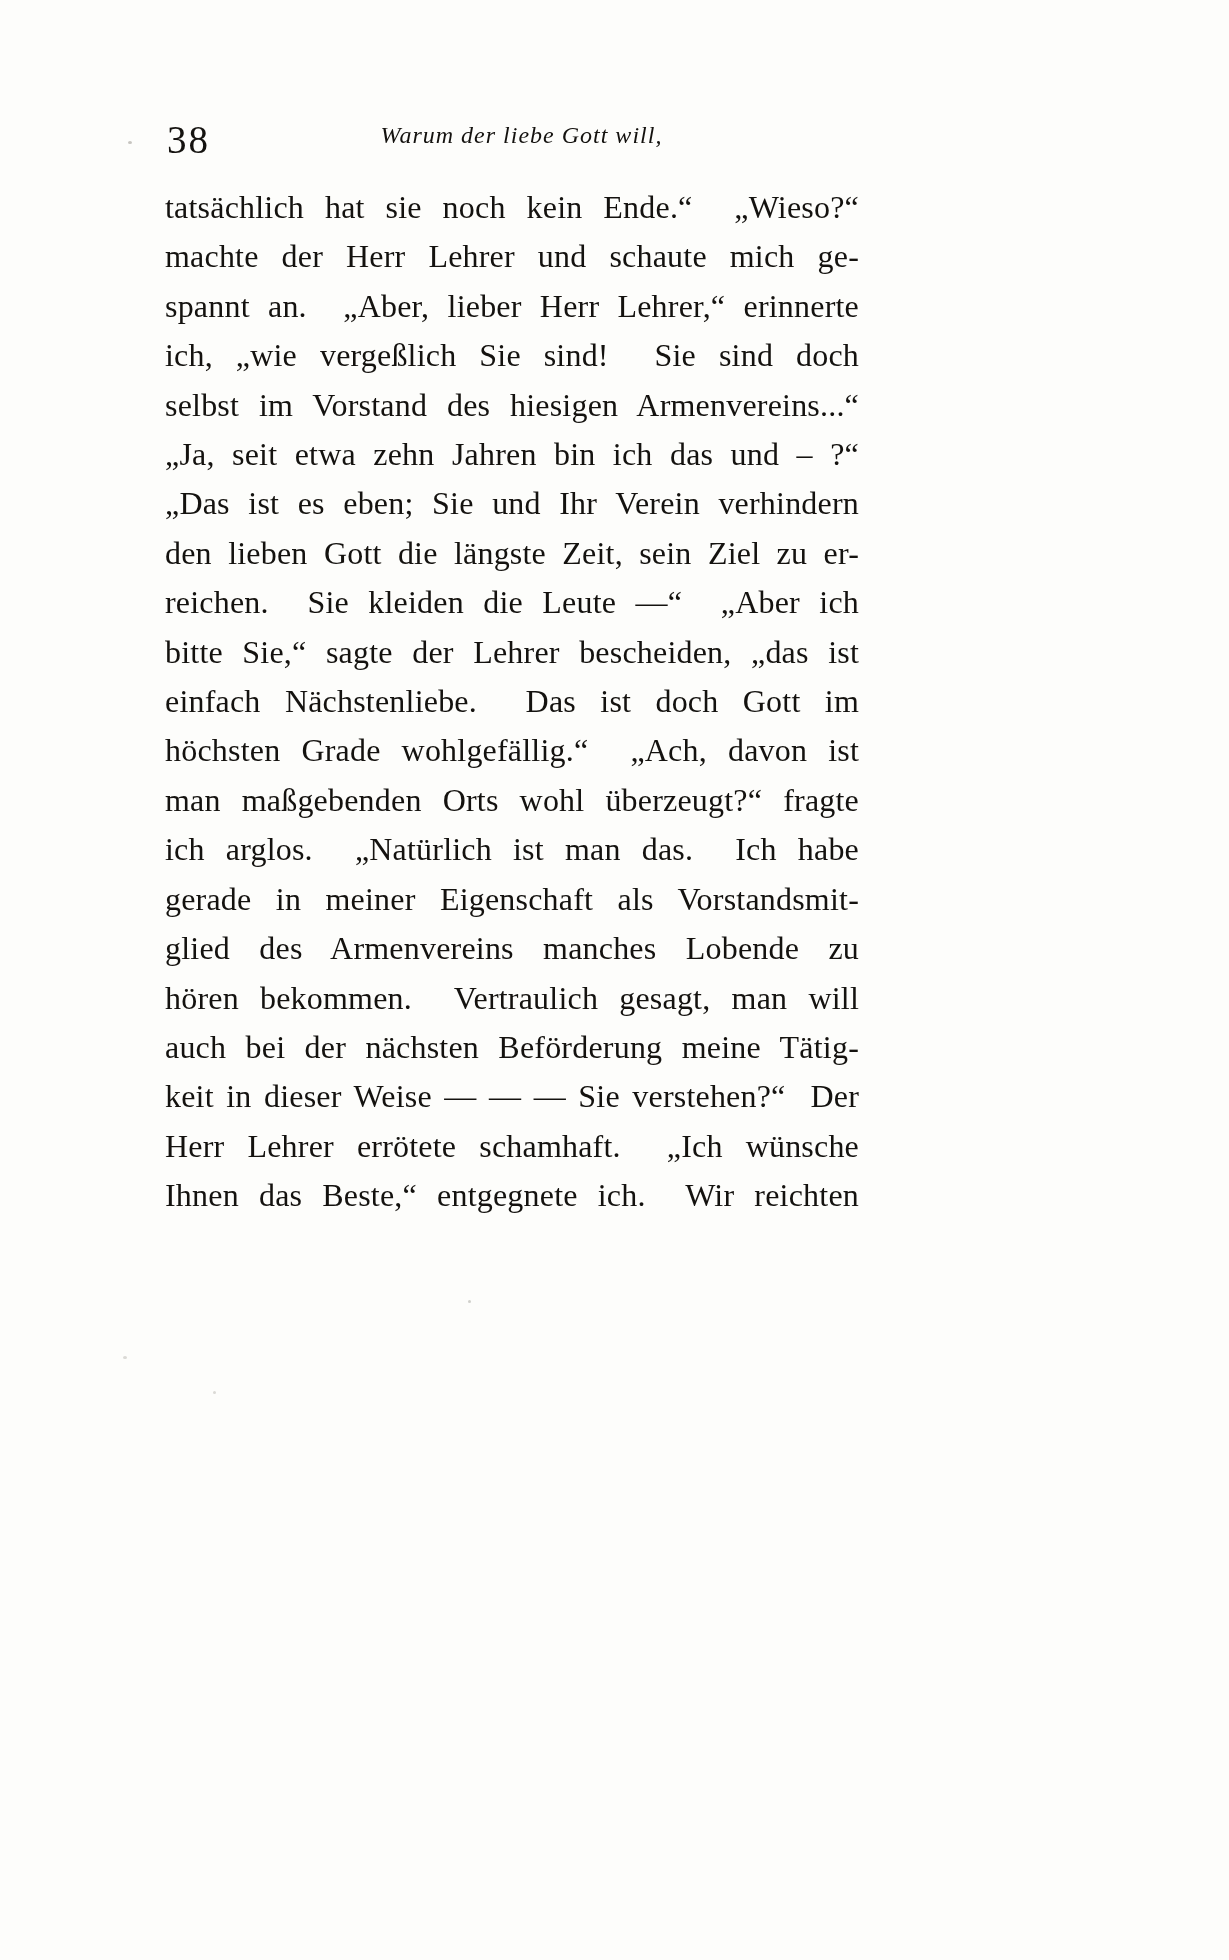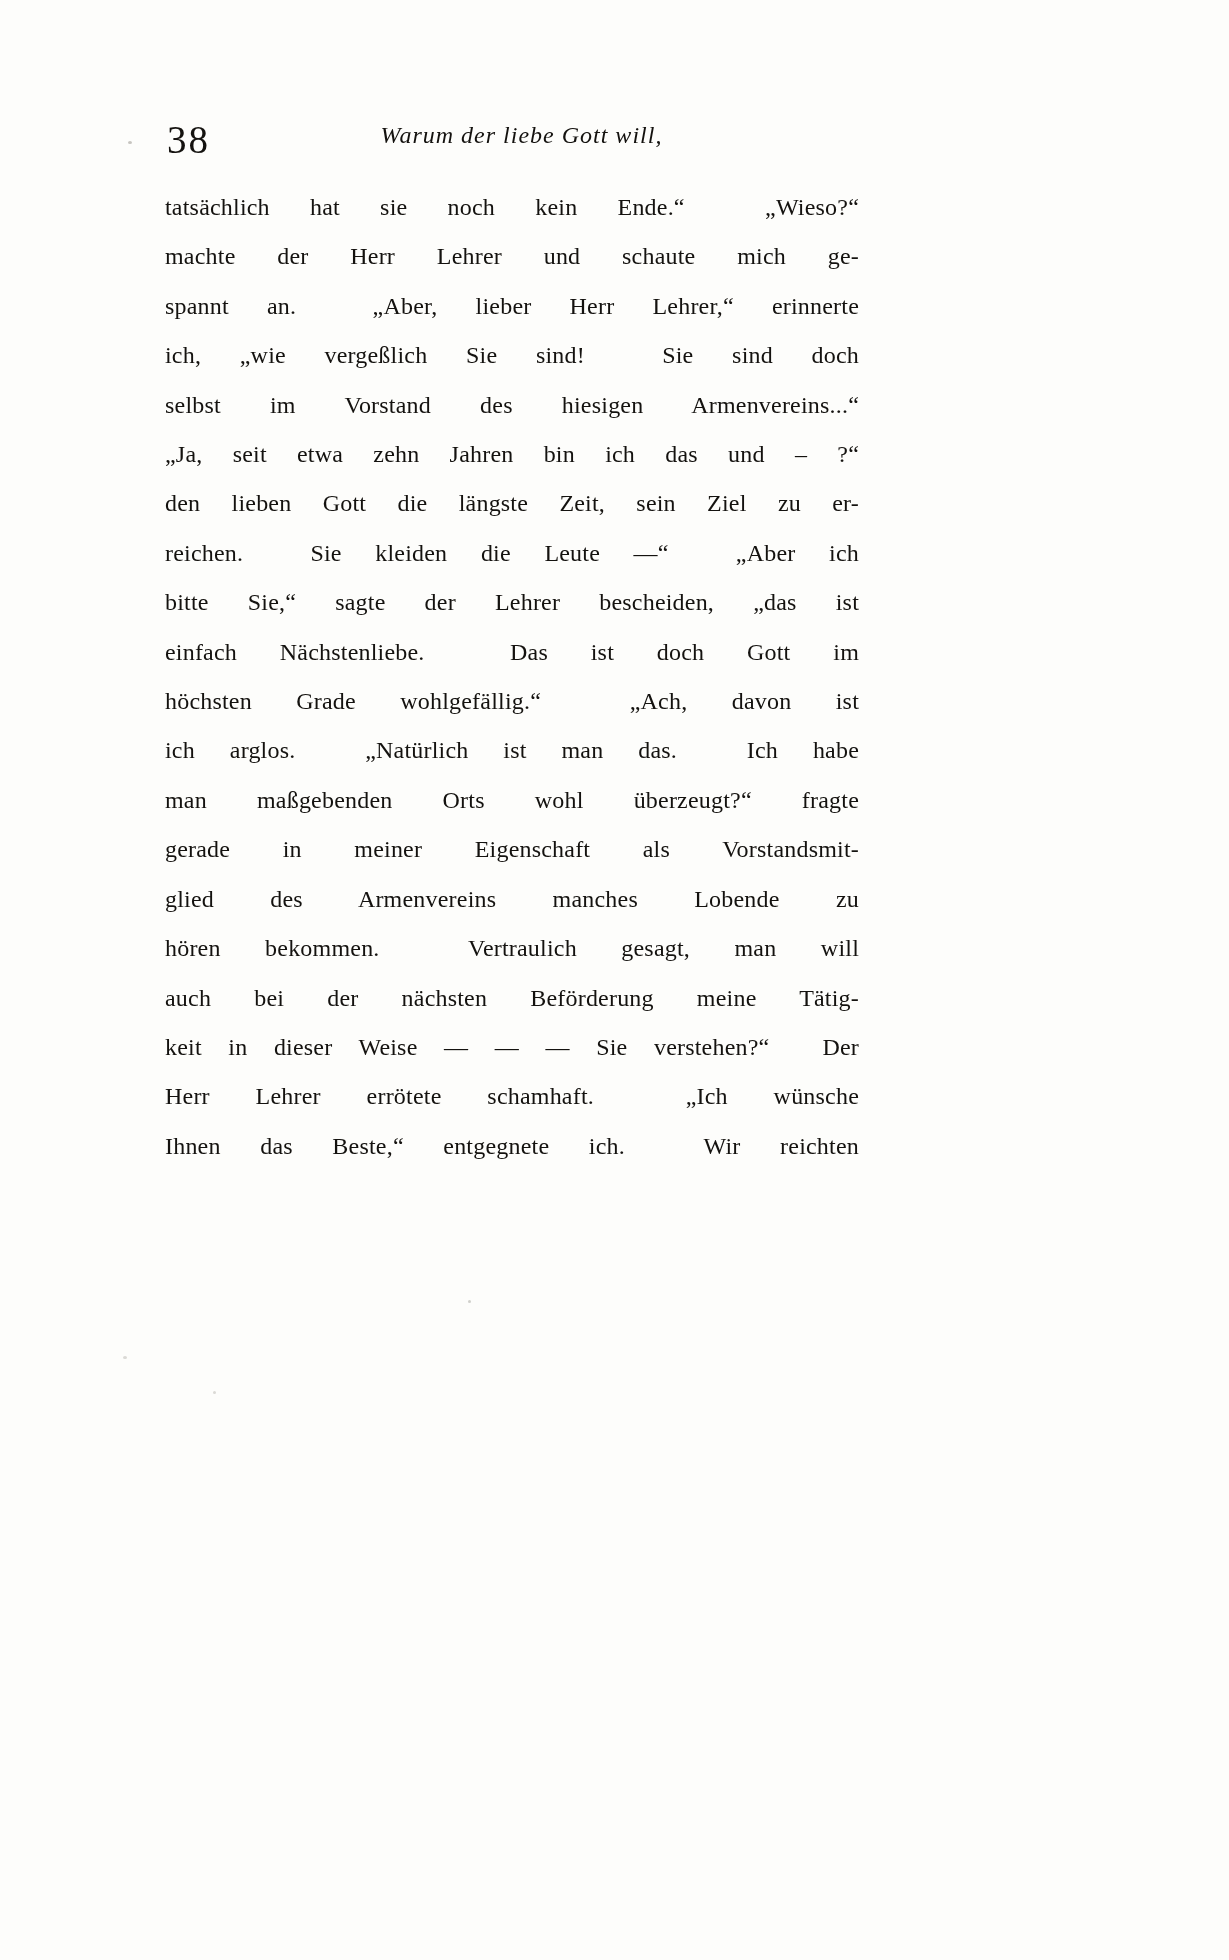--- a/index.html
+++ b/index.html
@@ -41,21 +41,21 @@
     line-height: 46px;
     white-space: nowrap;
   }
   .body-text {
     position: absolute;
     top: 183px;
     left: 165px;
     width: 694px;
   }
   .text-line {
-    font-size: 24px;
+    font-size: 32px;
     line-height: 49.4px;
     text-align: justify;
     text-align-last: justify;
     letter-spacing: 0.2px;
     word-spacing: 1px;
     white-space: normal;
   }
   
   .speck {
     position: absolute;
@@ -77,27 +77,28 @@
     <div class="running-title">Warum der liebe Gott will,</div>
   </div>
 
   <div class="body-text">
     <div class="text-line">tatsächlich hat sie noch kein Ende.“&nbsp; „Wieso?“</div>
     <div class="text-line">machte der Herr Lehrer und schaute mich ge-</div>
     <div class="text-line">spannt an.&nbsp; „Aber, lieber Herr Lehrer,“ erinnerte</div>
     <div class="text-line">ich, „wie vergeßlich Sie sind!&nbsp; Sie sind doch</div>
     <div class="text-line">selbst im Vorstand des hiesigen Armenvereins...“</div>
     <div class="text-line">„Ja, seit etwa zehn Jahren bin ich das und – ?“</div>
+    <div class="text-line">„Das ist es eben; Sie und Ihr Verein verhindern</div>
     <div class="text-line">den lieben Gott die längste Zeit, sein Ziel zu er-</div>
     <div class="text-line">reichen.&nbsp; Sie kleiden die Leute —“&nbsp; „Aber ich</div>
     <div class="text-line">bitte Sie,“ sagte der Lehrer bescheiden, „das ist</div>
     <div class="text-line">einfach Nächstenliebe.&nbsp; Das ist doch Gott im</div>
     <div class="text-line">höchsten Grade wohlgefällig.“&nbsp; „Ach, davon ist</div>
+    <div class="text-line">man maßgebenden Orts wohl überzeugt?“ fragte</div>
     <div class="text-line">ich arglos.&nbsp; „Natürlich ist man das.&nbsp; Ich habe</div>
-    <div class="text-line">man maßgebenden Orts wohl überzeugt?“ fragte</div>
     <div class="text-line">gerade in meiner Eigenschaft als Vorstandsmit-</div>
     <div class="text-line">glied des Armenvereins manches Lobende zu</div>
     <div class="text-line">hören bekommen.&nbsp; Vertraulich gesagt, man will</div>
     <div class="text-line">auch bei der nächsten Beförderung meine Tätig-</div>
     <div class="text-line">keit in dieser Weise — — — Sie verstehen?“&nbsp; Der</div>
     <div class="text-line">Herr Lehrer errötete schamhaft.&nbsp; „Ich wünsche</div>
     <div class="text-line">Ihnen das Beste,“ entgegnete ich.&nbsp; Wir reichten</div>
   </div>
 
   <div class="speck s1"></div>

